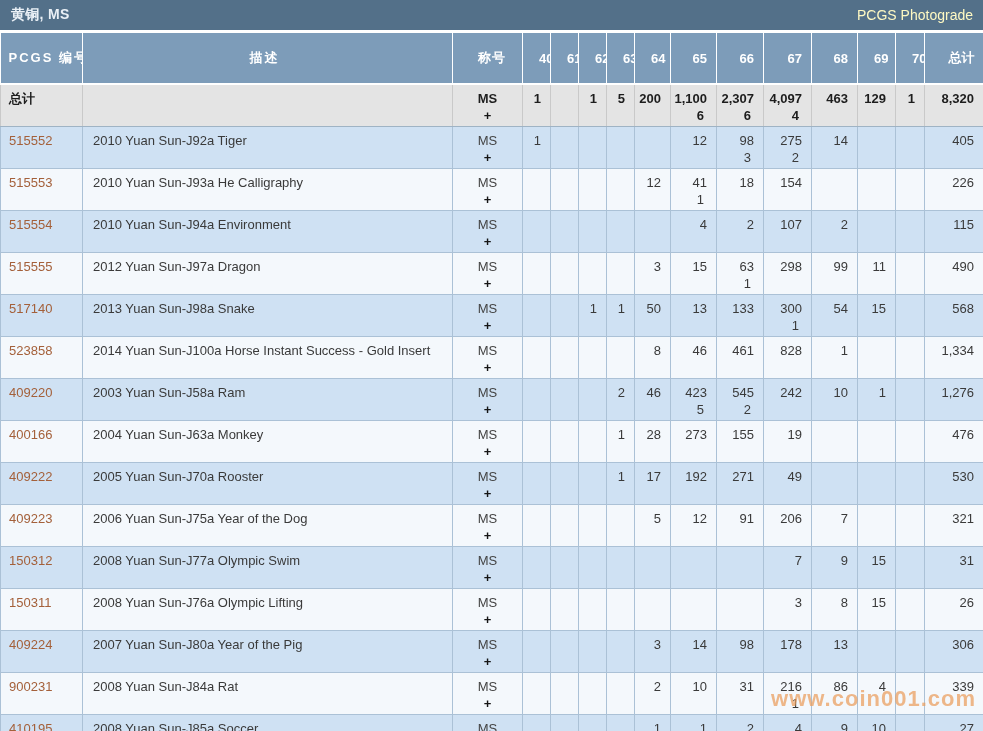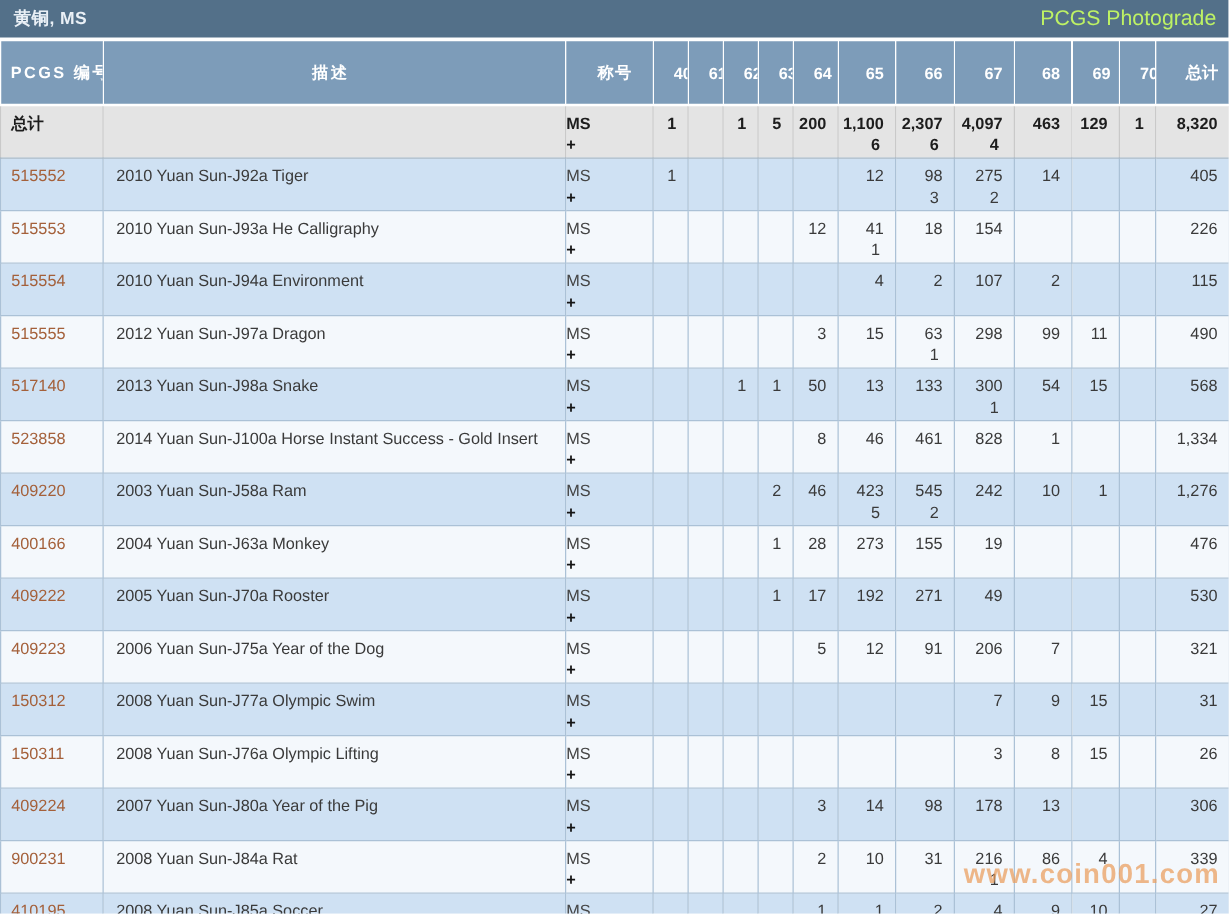--- a/index.html
+++ b/index.html
@@ -4,21 +4,21 @@
 <style>
   html,body{margin:0;padding:0;background:#fff}
   .page{position:relative;width:983px;height:731px;overflow:hidden;background:#fff;
         font-family:"Liberation Sans",sans-serif;}
 
   
   .title-bar{box-sizing:border-box;height:30px;background:var(--c-titlebar,#537089);
              display:flex;align-items:center;justify-content:space-between;
              padding:0 10px 0 11px;margin-bottom:3px}
   .title{font-size:14px;font-weight:bold;color:#eaf0f6;letter-spacing:.3px}
-  .pg-link{font-size:17px;color:#bef264;text-decoration:none;cursor:pointer}
+  .pg-link{font-size:14px;color:#fef9c3;text-decoration:none;cursor:pointer}
 
   
   table{border-collapse:collapse;table-layout:fixed;width:983px}
   thead th{box-sizing:border-box;height:25px;background:var(--c-header,#7d9cb9);color:#fff;
            font-size:13px;font-weight:bold;border-bottom:2px solid #fff;padding:16px;
            white-space:nowrap;overflow:hidden}
   thead th + th{border-left:1px solid rgba(255,255,255,.38)}
   th.col-no{text-align:left;padding-left:8px;letter-spacing:2px}
   th.col-desc{text-align:center;padding-left:10px;letter-spacing:2px}
   th.col-desig{text-align:right;letter-spacing:1px}
@@ -29,21 +29,21 @@
   tr.totals td{background:var(--c-totals,#e4e4e4);font-weight:bold;color:#1d1d1d;
                border:1px solid #c9c9c9;border-bottom:1px solid #9fb3c4}
   tr.data td{border:1px solid #abc1d6}
   tr.data.odd td{background:var(--c-rowblue,#cfe1f3)}
   tr.data.even td{background:var(--c-rowwhite,#f4f8fc)}
 
   td.cell-no{padding-left:8px}
   td.cell-desc{padding-left:10px}
   td.num{text-align:right;padding-right:9px}
   td .sub{margin-top:1px;padding-right:3px}
-  td.cell-desig{color:#444}
+  td.cell-desig{text-align:center;color:#444}
   tr.totals td.cell-desig{color:#1d1d1d}
   .desig-plus{font-weight:bold;color:#151515;margin-top:1px}
   a.pcgs-link{color:var(--c-link,#a4603a);text-decoration:none;cursor:pointer}
 
   .watermark{position:absolute;top:686px;right:7px;font-size:22px;font-weight:bold;
              color:var(--c-watermark,rgba(234,157,91,.72));letter-spacing:1px;
              white-space:nowrap;pointer-events:none}
 </style>
 </head>
 <body>

